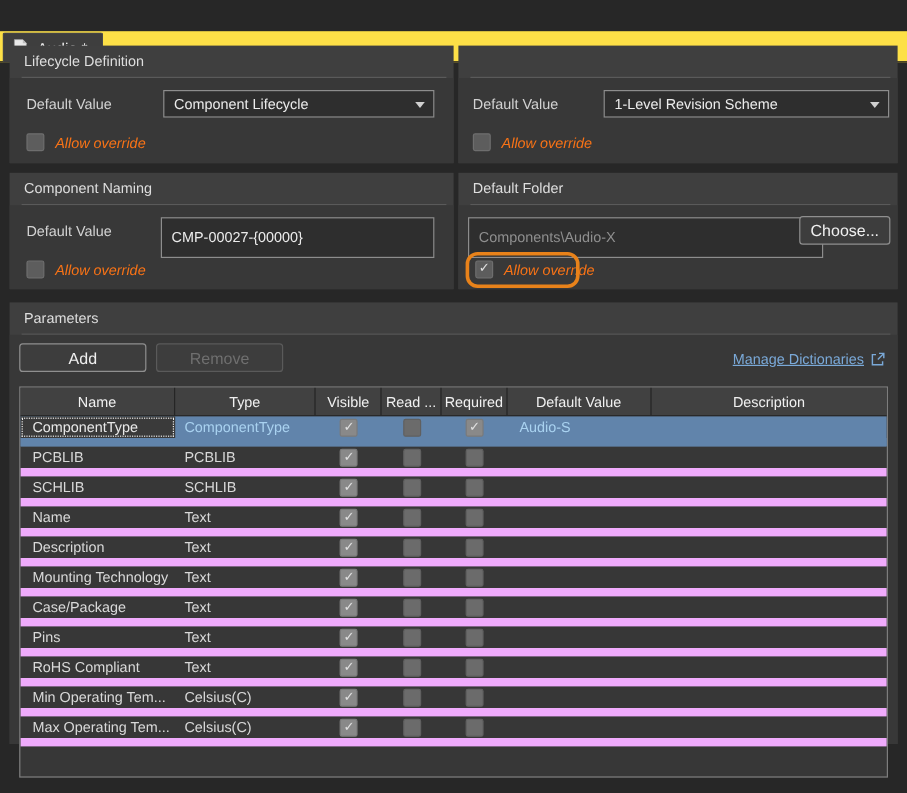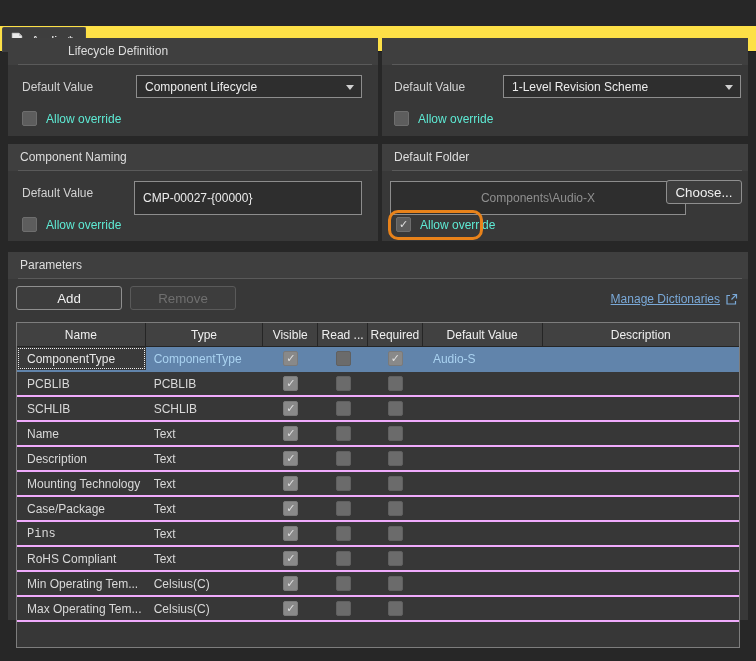--- a/index.html
+++ b/index.html
@@ -26,39 +26,39 @@
   .caret{position:absolute;right:7px;top:9px;width:0;height:0;
          border-left:4px solid transparent;border-right:4px solid transparent;border-top:5px solid #d0d0d0;}
   .tinput{position:absolute;top:10px;height:23px;background:#2e2e2e;border:1px solid #8d8d8d;
           color:#ececec;padding:16px 8px;display:flex;align-items:center;white-space:nowrap;overflow:hidden;}
   .tinput.ghost{color:#8f8f8f;}
 
   .cbrow{position:absolute;left:14px;top:46px;display:flex;align-items:center;gap:9px;}
   .cb{width:15px;height:15px;background:#5d5d5d;border:1px solid #6e6e6e;border-radius:2px;
       display:inline-flex;align-items:center;justify-content:center;flex:0 0 auto;}
   .cb.checked::after{content:"\2713";font-size:11px;color:#e0e0e0;line-height:1;}
-  .cblabel{color:#5eead4;}
+  .cblabel{color:#f97316;font-style:italic;}
 
   .highlight-ring{position:absolute;border:3px solid #E8821A;border-radius:10px;pointer-events:none;}
 
   .btn{position:absolute;height:24px;background:#3d3d3d;border:1px solid #8f8f8f;border-radius:3px;
        color:#f0f0f0;display:flex;align-items:center;justify-content:center;cursor:default;}
   .btn.disabled{border-color:#5a5a5a;color:#6f6f6f;}
 
   .linkwrap{position:absolute;right:10px;top:13px;display:flex;align-items:center;gap:5px;}
   .link{color:#7AA9D8;text-decoration:underline;cursor:pointer;}
 
   
   .table{position:absolute;left:8px;top:43px;width:724px;height:326px;background:#373737;
          border:1px solid #7d7d7d;overflow:hidden;}
   .thead{display:flex;height:24px;background:#414141;border-bottom:1px solid #252525;}
   .th{border-right:1px solid #252525;color:#f0f0f0;display:flex;align-items:center;justify-content:center;
       white-space:nowrap;overflow:hidden;height:100%;}
   .th:last-child{border-right:none;}
-  .tr{display:flex;height:25px;border-bottom:2px solid #f0abfc;align-items:stretch;}
+  .tr{display:flex;height:25px;border-bottom:7px solid #f0abfc;align-items:stretch;}
   .tr.selected{background:#6184AB;border-bottom-color:#6184AB;}
   .td{display:flex;align-items:center;color:#d9d9d9;white-space:nowrap;overflow:hidden;height:100%;}
   .td.name{padding-left:10px;}
   .td.type{padding-left:8px;}
   .td.dval{padding-left:10px;}
   .td.center{justify-content:center;}
   .tr.selected .td.type,.tr.selected .td.dval{color:#A9D2F0;}
   .td.focus{background:#3a3a3a;outline:1px dotted #ededed;outline-offset:-2px;color:#e8e8e8;}
   .cb.grid{background:#6b6b6b;border:1px solid #606060;}
   .cb.grid.checked{background:#898989;border-color:#7a7a7a;}
@@ -75,21 +75,21 @@
           <path d="M3 1h7l3 3v11H3z" fill="#e9e9e9" stroke="#9a9a9a" stroke-width="0.6"></path>
           <path d="M10 1l3 3h-3z" fill="#bdbdbd"></path>
           <path d="M3.2 8.5h2M3.2 10.5h2M3.2 12.5h2M10.8 8.5h2M10.8 10.5h2M10.8 12.5h2" stroke="#5b82c8" stroke-width="1"></path>
           <rect x="5.2" y="7" width="5.6" height="7" fill="#5b82c8" stroke="#3c5da0" stroke-width="0.7"></rect>
         </svg>
       </span>
       <span>Audio *</span>
     </div>
   </div>
 
-  <section class="panel" style="left:8px;top:38px;width:370px;height:98px;padding-left:48px;">
+  <section class="panel" style="left:8px;top:38px;width:370px;height:98px;">
     <div class="ptitle">Lifecycle Definition</div>
     <div class="psep"></div>
     <div class="pbody">
       <span class="flabel">Default Value</span>
       <div class="combo" style="left:128px;width:226px;">
         <span>Component Lifecycle</span>
         <span class="caret"></span>
       </div>
       <div class="cbrow">
         <span class="cb"></span>
@@ -125,21 +125,21 @@
         <span class="cb"></span>
         <span class="cblabel">Allow override</span>
       </div>
     </div>
   </section>
 
   <section class="panel" style="left:382px;top:144px;width:366px;height:97px;">
     <div class="ptitle">Default Folder</div>
     <div class="psep"></div>
     <div class="pbody">
-      <div class="tinput ghost" style="left:8px;width:296px;justify-content:center;">
+      <div class="tinput ghost" style="left:8px;width:296px;">
         <span>Components\Audio-X</span>
       </div>
       <button class="btn" style="left:284px;top:9px;width:76px;">Choose...</button>
       <div class="cbrow" style="left:14px;top:46px;">
         <span class="cb checked"></span>
         <span class="cblabel">Allow override</span>
       </div>
       <div class="highlight-ring" style="left:6px;top:39px;width:95px;height:30px;"></div>
     </div>
   </section>
@@ -270,21 +270,21 @@
               <div class="td center" style="width: 50px;">
                 <span class="cb grid"></span>
               </div>
               <div class="td center" style="width: 55px;">
                 <span class="cb grid"></span>
               </div>
               <div class="td dval" style="width: 120px;"></div>
               <div class="td desc" style="width: 197px;"></div>
             </div>
             <div class="tr">
-              <div class="td name" style="width: 129px; font-family: Liberation Mono, monospace;">Pins</div>
+              <div class="td name" style="width: 129px;">Pins</div>
               <div class="td type" style="width: 118px;">Text</div>
               <div class="td center" style="width: 55px;">
                 <span class="cb grid checked"></span>
               </div>
               <div class="td center" style="width: 50px;">
                 <span class="cb grid"></span>
               </div>
               <div class="td center" style="width: 55px;">
                 <span class="cb grid"></span>
               </div>

